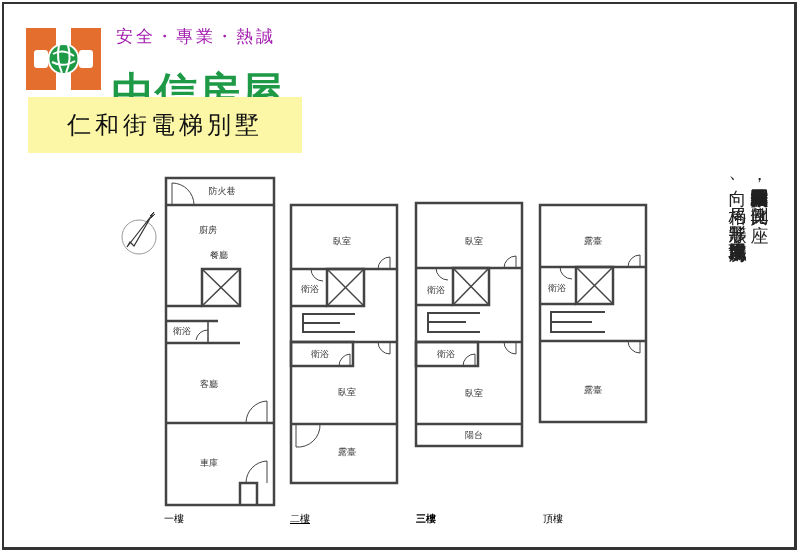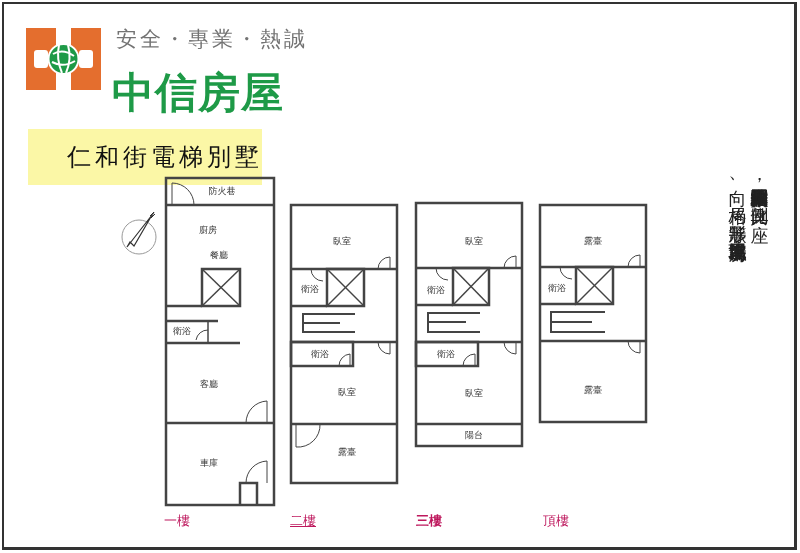--- a/index.html
+++ b/index.html
@@ -1,25 +1,25 @@
 <!DOCTYPE html>
 <html><head>
 <meta charset="utf-8">
 <style>
   html,body{margin:0;padding:0;background:#fff;}
   body{width:800px;height:553px;position:relative;overflow:hidden;font-family:"DejaVu Serif",serif;}
   .frame{position:absolute;left:2px;top:2px;width:795px;height:548px;border-top:2px solid #333;border-right:3px solid #333;border-bottom:3px solid #333;border-left:2px solid #333;box-sizing:border-box;}
   .logo{position:absolute;left:26px;top:28px;width:75px;height:62px;}
-  .slogan{position:absolute;left:116px;top:25px;font-family:"DejaVu Sans",sans-serif;font-size:21px;letter-spacing:3px;color:#737373;}
+  .slogan{position:absolute;left:116px;top:25px;font-family:"DejaVu Sans",sans-serif;font-size:17px;letter-spacing:3px;color:#a21caf;}
   .brand{position:absolute;left:112px;top:44px;font-family:"DejaVu Sans",sans-serif;font-weight:bold;font-size:42px;color:#1e9a47;letter-spacing:1px;line-height:50px;margin-top:24px;}
-  .title-box{position:absolute;left:28px;top:97px;width:234px;height:56px;background:#fbf7a6;margin-top:32px;}
+  .title-box{position:absolute;left:28px;top:97px;width:274px;height:56px;background:#fbf7a6;}
   .title{position:absolute;left:0;top:0;width:274px;height:56px;line-height:56px;text-align:center;font-family:"DejaVu Sans",sans-serif;font-size:24px;letter-spacing:4px;color:#111;}
   svg.plan{position:absolute;left:0;top:0;}
   .room{font-family:"DejaVu Serif",serif;font-size:9px;fill:#333;}
-  .flabel{position:absolute;top:512px;font-family:"DejaVu Serif",serif;font-size:13px;color:#be185d;}
+  .flabel{position:absolute;top:512px;font-family:"DejaVu Serif",serif;font-size:10px;color:#000000;}
   .note{position:absolute;top:175px;font-family:"DejaVu Sans",sans-serif;font-size:18px;line-height:19.5px;color:#222;writing-mode:vertical-rl;}
 </style>
 </head>
 <body>
 
 <div class="frame"></div>
 
 <svg class="logo" viewBox="0 0 75 62" width="75" height="62">
   <rect x="0" y="0" width="30" height="62" fill="#e46e2e"></rect>
   <rect x="45" y="0" width="30" height="62" fill="#e46e2e"></rect>

